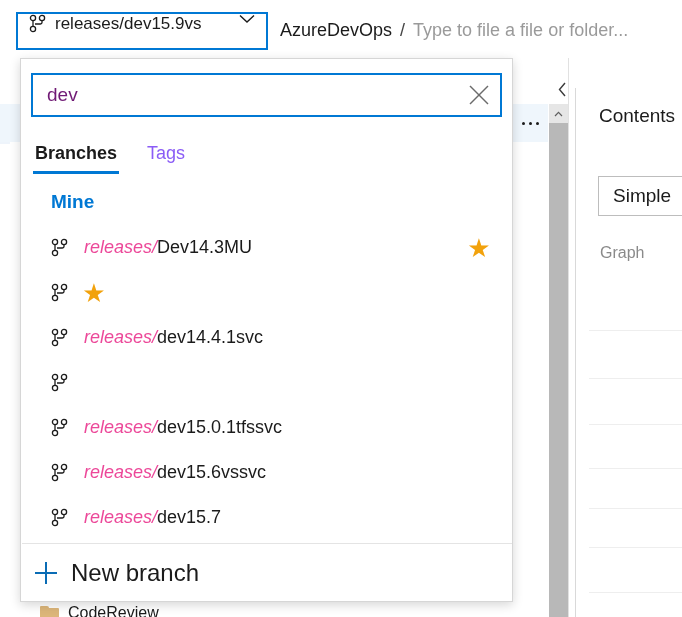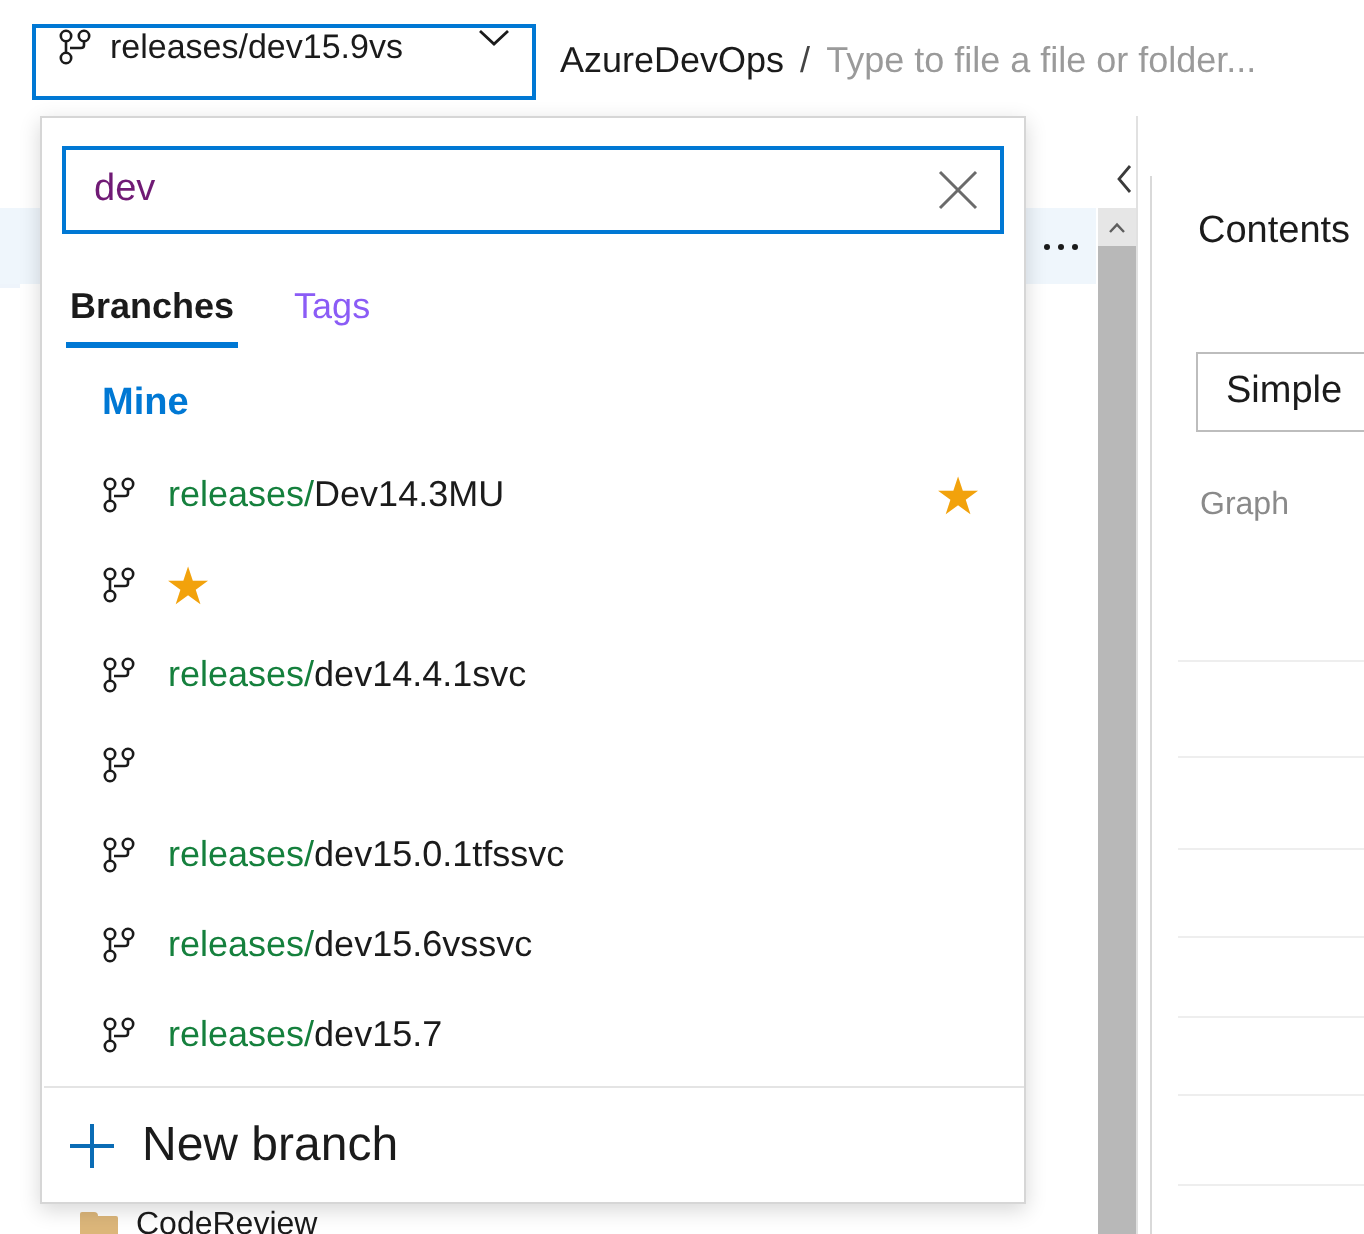--- a/index.html
+++ b/index.html
@@ -257,21 +257,21 @@
     cursor: pointer;
   }
   .bi-icon { width: 22px; flex: none; display:flex; align-items:center; }
   .bi-text {
     margin-left: 11px;
     font-size: 18px;
     color: #1b1b1b;
     white-space: nowrap;
     flex: 1;
   }
-  .bi-prefix { color: #15803d; }
+  .bi-prefix { color: #ec4899; font-style: italic; }
   .bi-match  { color: #1b1b1b; }
   .bi-star {
     width: 42px; flex: none;
     display:flex; align-items:center; justify-content:center;
     color: #F2A20C;
     font-size: 26px;
     line-height: 1;
   }
 
   

